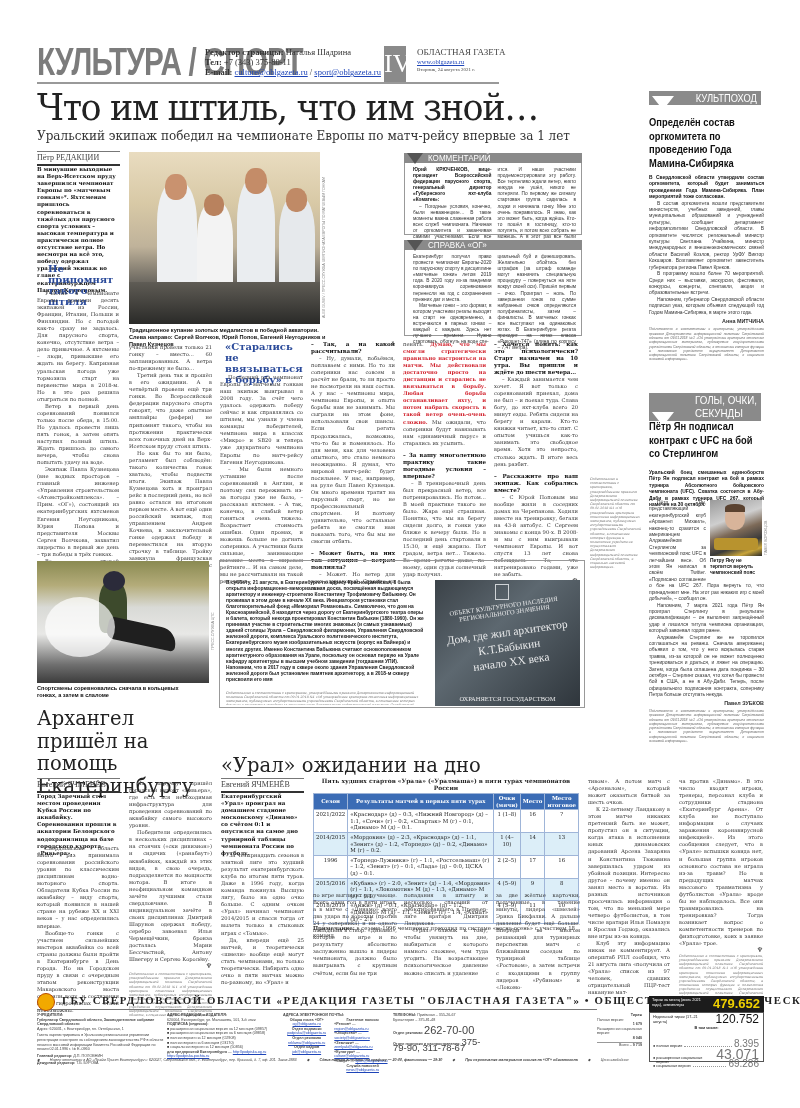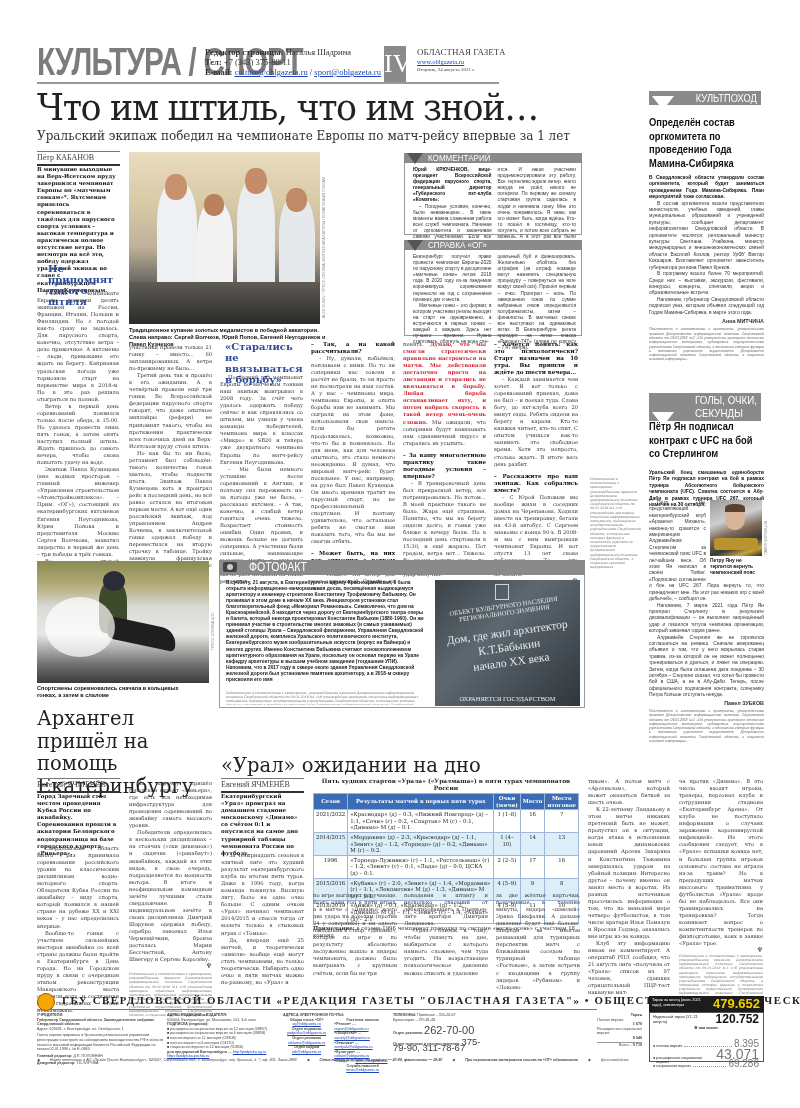--- a/index.html
+++ b/index.html
@@ -90,21 +90,21 @@
   <div style="float:right;width:58px;height:80px;"></div>
   <p style="text-indent:8px;">Пётр Ян, представляющий екатеринбургский клуб «Архангел Михаил», наконец-то сразится с американцем Алджамейном Стерлингом за чемпионский пояс UFC в легчайшем весе. Об этом Ян написал в своём Twitter. «Подписано соглашение о бое на UFC 267. Пора вернуть то, что принадлежит мне. На этот раз никаких игр с моей добычей», – сообщил он.</p>
   <p style="text-indent:8px;">Напомним, 7 марта 2021 года Пётр Ян проиграл Стерлингу в результате дисквалификации – он выполнил запрещённый удар и лишился титула чемпиона организации, который завоевал годом ранее.</p>
   <p style="text-indent:8px;">Алджамейн Стерлинг же не торопился соглашаться на реванш. Сначала американец объявил о том, что у него вскрылась старая травма, из-за которой он не может полноценно тренироваться и драться, и ляжет на операцию. Затем, когда была оглашена дата поединка – 30 октября – Стерлинг сказал, что хотел бы провести бой в США, а не в Абу-Даби. Теперь, после официального подписания контракта, сопернику Петра больше отступать некуда.</p>
   <div style="text-align:right;font-weight:bold;font-size:5.4px;margin-top:1px;">Павел ЗУБКОВ</div>
   <div class="small-note" style="margin-top:3px;font-size:3.4px;line-height:4.3px;">Подготовлено в соответствии с критериями, утверждёнными приказом Департамента информационной политики Свердловской области от 09.01.2018 №1 «Об утверждении критериев отнесения информационных материалов, публикуемых государственными учреждениями Свердловской области, в отношении которых функции и полномочия учредителя осуществляет Департамент информационной политики Свердловской области, к социально значимой информации».</div>
 </div>
 
 <div class="abs small-note" style="left:590px;top:477px;width:52px;font-size:3.2px;line-height:4.2px;">Подготовлено в соответствии с критериями, утверждёнными приказом Департамента информационной политики Свердловской области от 09.01.2018 №1 «Об утверждении критериев отнесения информационных материалов, публикуемых государственными учреждениями Свердловской области, в отношении которых функции и полномочия учредителя осуществляет Департамент информационной политики Свердловской области, к социально значимой информации».</div>
 
-<div class="abs byline" style="left:37px;top:151px;width:83px;">Пётр КАБАНОВ</div>
+<div class="abs byline" style="left:37px;top:151px;width:83px;">Пётр РЕДАКЦИИ</div>
 <div class="abs lead" style="left:37px;top:166px;width:82px;">В минувшие выходные на Верх-Исетском пруду завершился чемпионат Европы по «матчевым гонкам»*. Яхтсменам пришлось соревноваться в тяжёлых для парусного спорта условиях – высокая температура и практически полное отсутствие ветра. Но несмотря на всё это, победу одержал уральский экипаж во главе с екатеринбуржцем Павлом Кузнецовым.</div>
 <div class="abs subhead" style="left:48px;top:263px;width:70px;">Не припомнят такого штиля</div>
 <div class="abs body-text" style="left:37px;top:290px;width:82px;">
   <p>Участие в чемпионате Европы приняли десять экипажей из России, Франции, Италии, Польши и Финляндии. Но с погодой как-то сразу не задалось. Для парусного спорта, конечно, отсутствие ветра – дело привычное. А яхтсмены – люди, привыкшие его ждать на берегу. Капризная уральская погода уже тормозила старт на первенстве мира в 2018-м. Но в это раз решила отыграться по полной.</p>
   <p>Ветер в первый день соревнований появился только после обеда, в 15:00. Но удалось провести лишь пять гонок, а затем опять наступил полный штиль. Ждать пришлось до самого вечера, чтобы снова попытать удачу на воде.</p>
   <p>Экипаж Павла Кузнецова (вне водных просторов – главный инженер «Управления строительством «Атомстройкомплекса». – Прим. «ОГ»), состоящий из екатеринбургских яхтсменов Евгения Неугодникова, Юрия Попова и представителя Москвы Сергея Волчкова, захватил лидерство в первый же день – три победы в трёх гонках.</p>
   <p>Во второй соревновательный день погода, увы, не сменила гнев на милость и вновь подарила полнейшее отсутствие ветра. Появился он только ближе к вечеру. За два дня</p>
 </div>
 
 <div class="abs photo" style="left:129px;top:152px;width:191px;height:172px;background:linear-gradient(180deg,#e9dcc0 0%,#d8c9a6 30%,#bfb29a 55%,#6e6a62 75%,#2e2e2e 100%);">
@@ -185,25 +185,20 @@
 <div class="abs photo" style="left:37px;top:561px;width:172px;height:122px;background:linear-gradient(180deg,#8a8a52 0%,#b4ac7a 20%,#d9dad6 38%,#e8e8e6 60%,#6f6f6f 85%,#3c3c3c 100%);">
   <div style="position:absolute;left:62px;top:20px;width:28px;height:52px;background:#3d4a2c;border-radius:40% 40% 20% 20%;"></div>
   <div style="position:absolute;left:66px;top:10px;width:22px;height:20px;border-radius:50%;background:#2b2b3a;"></div>
   <div style="position:absolute;left:70px;top:62px;width:70px;height:22px;background:#1f1f1f;border-radius:10px 30px 8px 14px;transform:rotate(12deg);"></div>
   <div style="position:absolute;left:8px;top:36px;width:70px;height:60px;background:rgba(255,255,255,0.7);border-radius:50%;"></div>
 </div>
 <div class="abs credit" style="left:211px;top:590px;height:60px;">ПРЕСС-СЛУЖБА ЦПС</div>
 <div class="abs caption" style="left:37px;top:685px;width:160px;font-size:5.6px;line-height:6.8px;">Спортсмены соревновались сначала в кольцевых гонках, а затем в слаломе</div>
 
 <div class="abs box" style="left:219px;top:560px;width:366px;height:148px;">
-  <div class="rubric" style="height:15px;margin:-1px -1px 0 -1px;background:#8a8a8a;">
-    <span style="position:absolute;left:4px;top:2px;width:14px;height:10px;background:#444;border-radius:2px;"></span>
-    <span style="position:absolute;left:8px;top:4px;width:6px;height:6px;background:#ccc;border-radius:50%;"></span>
-    <span style="position:absolute;left:30px;top:0;font-size:12px;line-height:15px;transform:scaleX(0.88);transform-origin:left;">ФОТОФАКТ</span>
-  </div>
   <div class="sans" style="position:absolute;left:6px;top:19px;width:200px;font-size:4.9px;line-height:6.05px;font-weight:bold;color:#1a1a1a;">В субботу, 21 августа, в Екатеринбурге по адресу Красноармейская, 8 была открыта информационно-мемориальная доска, посвящённая выдающемуся архитектору и инженеру-строителю Константину Трофимовичу Бабыкину. Он проживал в этом доме в начале XX века. Инициатором установки стал благотворительный фонд «Мемориал Романовых». Символично, что дом на Красноармейской, 8 находится через дорогу от Екатеринбургского театра оперы и балета, который некогда проектировал Константин Бабыкин (1880-1960). Он же принимал участие в строительстве многих знаковых (и самых узнаваемых) зданий столицы Урала – Свердловской филармонии, Управления Свердловской железной дороги, комплекса Уральского политехнического института, Екатеринбургского музея изобразительных искусств (корпус на Вайнера) и многих других. Именно Константина Бабыкина считают основоположником архитектурного образования на Урале, поскольку он основал первую на Урале кафедру архитектуры в высшем учебном заведении (тогдашнем УПИ). Напомним, что в 2017 году в сквере около здания Управления Свердловской железной дороги был установлен памятник архитектору, а в 2018-м скверу присвоили его имя</div>
   <div class="small-note" style="position:absolute;left:6px;top:130px;width:200px;font-size:3.2px;line-height:4px;max-height:14px;overflow:hidden;">Подготовлено в соответствии с критериями, утверждёнными приказом Департамента информационной политики Свердловской области от 09.01.2018 №1 «Об утверждении критериев отнесения информационных материалов, публикуемых государственными учреждениями Свердловской области, в отношении которых функции и полномочия учредителя осуществляет Департамент информационной политики Свердловской области, к социально значимой информации».</div>
   <div style="position:absolute;left:215px;top:19px;width:145px;height:126px;background:linear-gradient(135deg,#3b4248 0%,#5d6870 40%,#2f363c 100%);overflow:hidden;">
     <div style="position:absolute;left:60px;top:4px;width:14px;height:16px;border:1px solid #cfd3d6;"></div>
     <div class="lserif" style="position:absolute;left:0;top:22px;width:145px;text-align:center;color:#e9eaeb;transform:rotate(-8deg);">
       <div style="font-size:6.5px;">ОБЪЕКТ КУЛЬТУРНОГО НАСЛЕДИЯ</div>
       <div style="font-size:6.5px;">РЕГИОНАЛЬНОГО ЗНАЧЕНИЯ</div>
       <div style="font-size:11.5px;margin-top:10px;">Дом, где жил архитектор</div>
       <div style="font-size:11.5px;margin-top:3px;">К.Т.Бабыкин</div>
       <div style="font-size:11.5px;margin-top:3px;">начало XX века</div>
@@ -390,21 +385,21 @@
   <div style="font-weight:bold;">8 040</div>
   <div style="border-top:1px solid #999;margin-top:1px;"><span>Всего –</span> <b>9 719</b></div>
 </div>
 
 <div class="abs" style="left:649px;top:996px;width:115px;height:16px;background:#1c1c1c;color:#fff;text-decoration:underline;">
   <div class="sans" style="position:absolute;left:3px;top:2px;width:55px;font-size:3.8px;line-height:4.8px;">Тираж за месяц (июль 2021 года), экземпляры</div>
   <div class="sans" style="position:absolute;right:4px;top:0;font-size:13px;line-height:16px;font-weight:bold;color:#f0d000;">479.652</div>
 </div>
 <div class="abs box" style="left:649px;top:1012px;width:115px;height:50px;border-color:#555;">
   <div class="sans" style="position:absolute;left:3px;top:2px;width:55px;font-size:3.8px;line-height:4.8px;">Недельный тираж (17–21 августа)</div>
-  <div class="sans" style="position:absolute;right:4px;top:0;font-size:12px;line-height:13px;font-weight:bold;color:#111;">120.752</div>
+  <div class="sans" style="position:absolute;right:4px;top:0;font-size:12px;line-height:13px;font-weight:normal;color:#111;">120.752</div>
   <div class="sans" style="position:absolute;left:0;top:13px;width:100%;text-align:center;font-size:3.8px;font-weight:bold;">В том числе:</div>
   <div id="breakdown-list" style="position:absolute;left:3px;top:26px;right:4px;">
       <div style="display: flex; align-items: baseline; font-family: &quot;Liberation Sans&quot;, sans-serif; font-size: 3.8px; height: 10px;">
         <span>●&nbsp;</span>
         <span>полная версия</span>
         <span style="flex:1;border-bottom:1px dotted #999;margin:0 2px;"></span>
         <span style="font-size:10px;color:#777;line-height:10px;">8.395</span>
       </div>
       <div style="display: flex; align-items: baseline; font-family: &quot;Liberation Sans&quot;, sans-serif; font-size: 3.8px; height: 10px;">
         <span>●&nbsp;</span>

